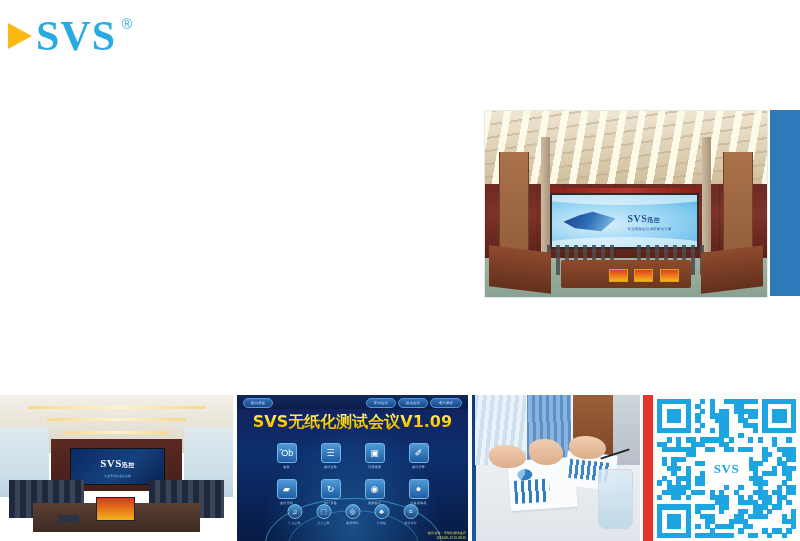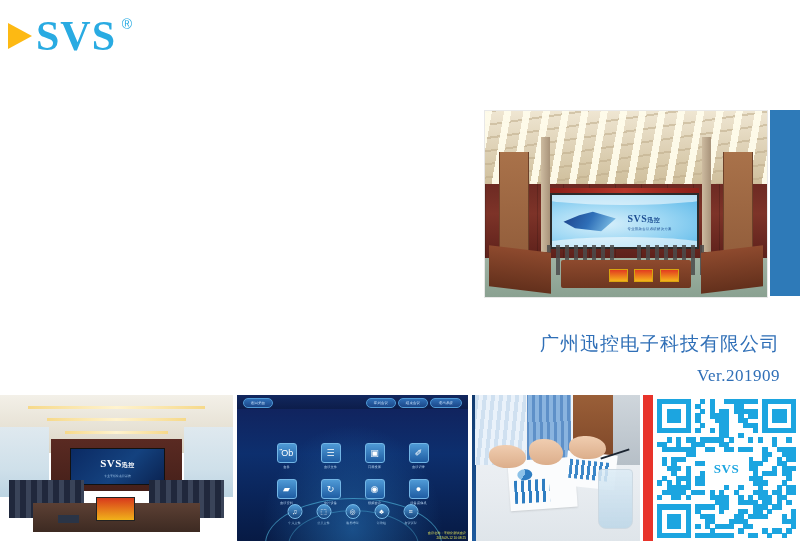--- a/index.html
+++ b/index.html
@@ -229,24 +229,20 @@
     <div class="hero-wing l"></div>
     <div class="hero-wing r"></div>
     <div class="hero-table"></div>
     <div class="hero-flag f1"></div>
     <div class="hero-flag f2"></div>
     <div class="hero-flag f3"></div>
   </div>
 
   <div class="bluebar"></div>
 
-  <div class="company">
-    <div class="company-name">广州迅控电子科技有限公司</div>
-    <div class="company-ver">Ver.201909</div>
-  </div>
 
   <div class="strip">
 
     <div class="cell c1">
       <div class="rm-ceiling">
         <div class="rm-light" style="left:12%;top:18%;width:76%;height:6%;"></div>
         <div class="rm-light" style="left:20%;top:40%;width:60%;height:5%;"></div>
         <div class="rm-light" style="left:28%;top:62%;width:44%;height:4%;"></div>
       </div>
       <div class="rm-win l"></div>
@@ -271,20 +267,21 @@
         <div class="ui-arc"></div>
         <div class="ui-arc2"></div>
 
         <div class="ui-topbar">
           <div class="pill" style="left:6px;width:28px;">返回桌面</div>
           <div class="pill" style="right:72px;width:28px;">签到会议</div>
           <div class="pill" style="right:40px;width:28px;">结束会议</div>
           <div class="pill" style="right:6px;width:30px;">退出系统</div>
         </div>
 
+        <div class="ui-title">SVS无纸化测试会议V1.09</div>
 
         <div class="ui-grid">
           <div class="ui-item">
             <div class="ui-ico">Ὄb</div>
             <div class="ui-lbl">会务</div>
           </div>
           <div class="ui-item">
             <div class="ui-ico">☰</div>
             <div class="ui-lbl">会议文件</div>
           </div>

